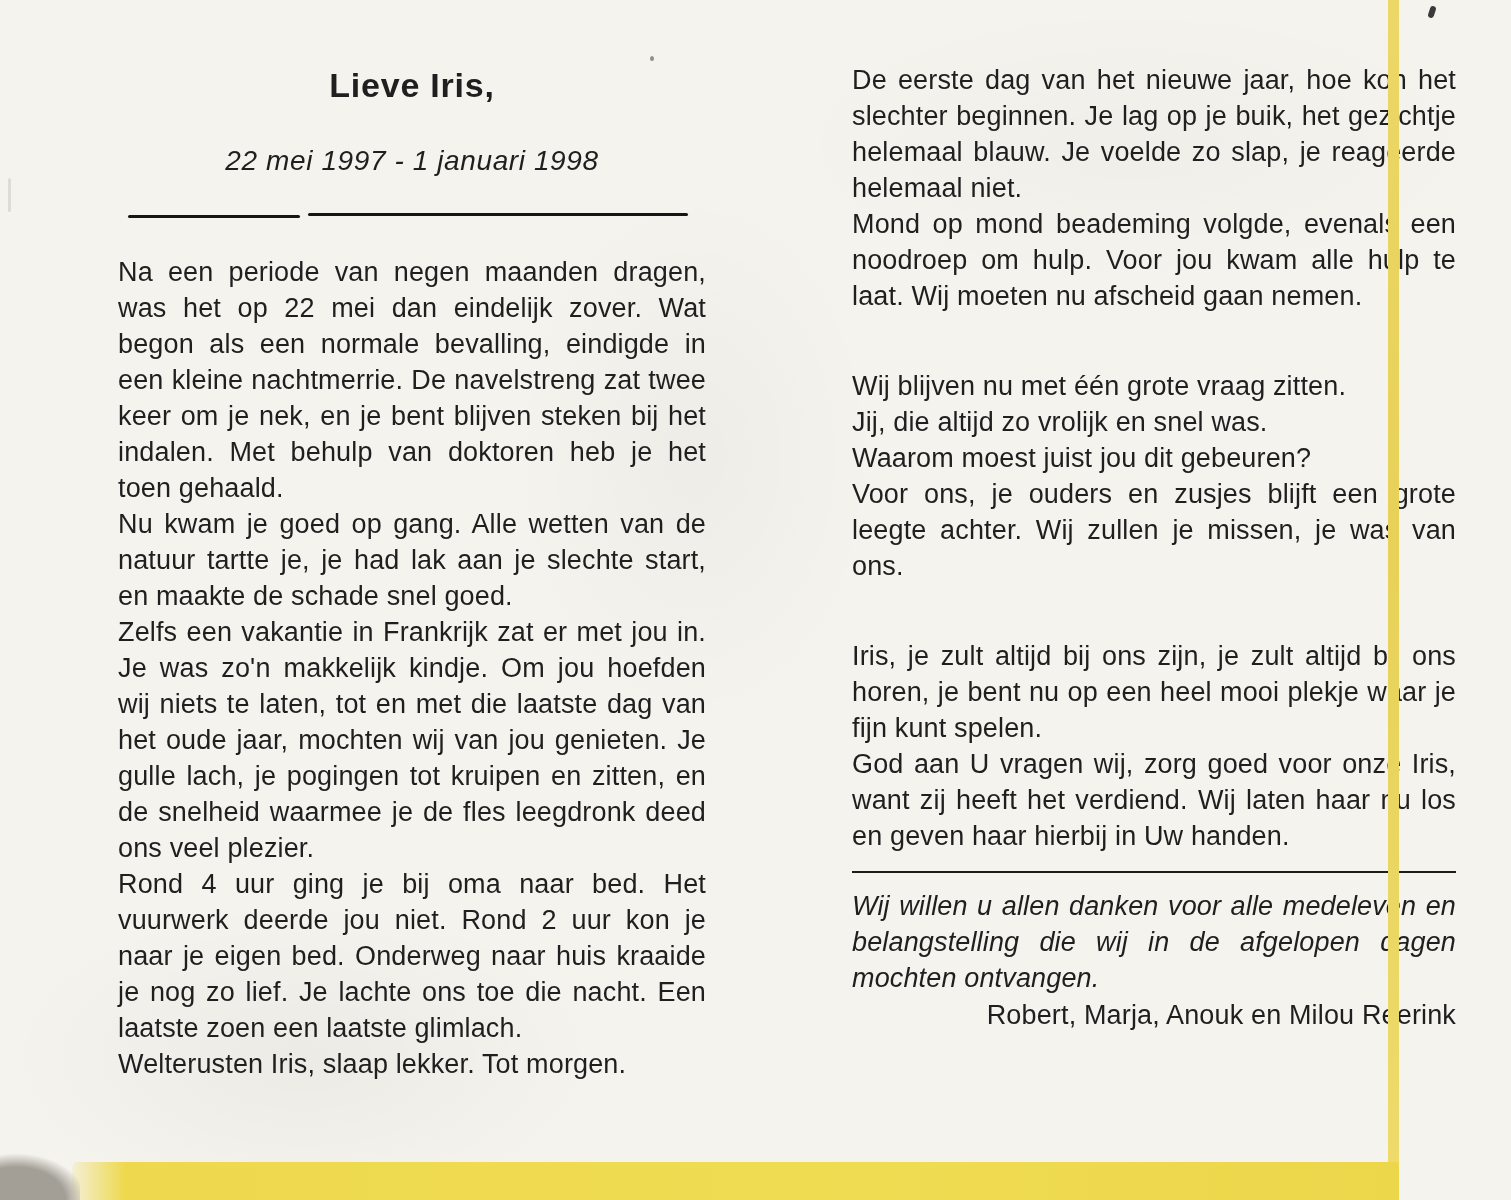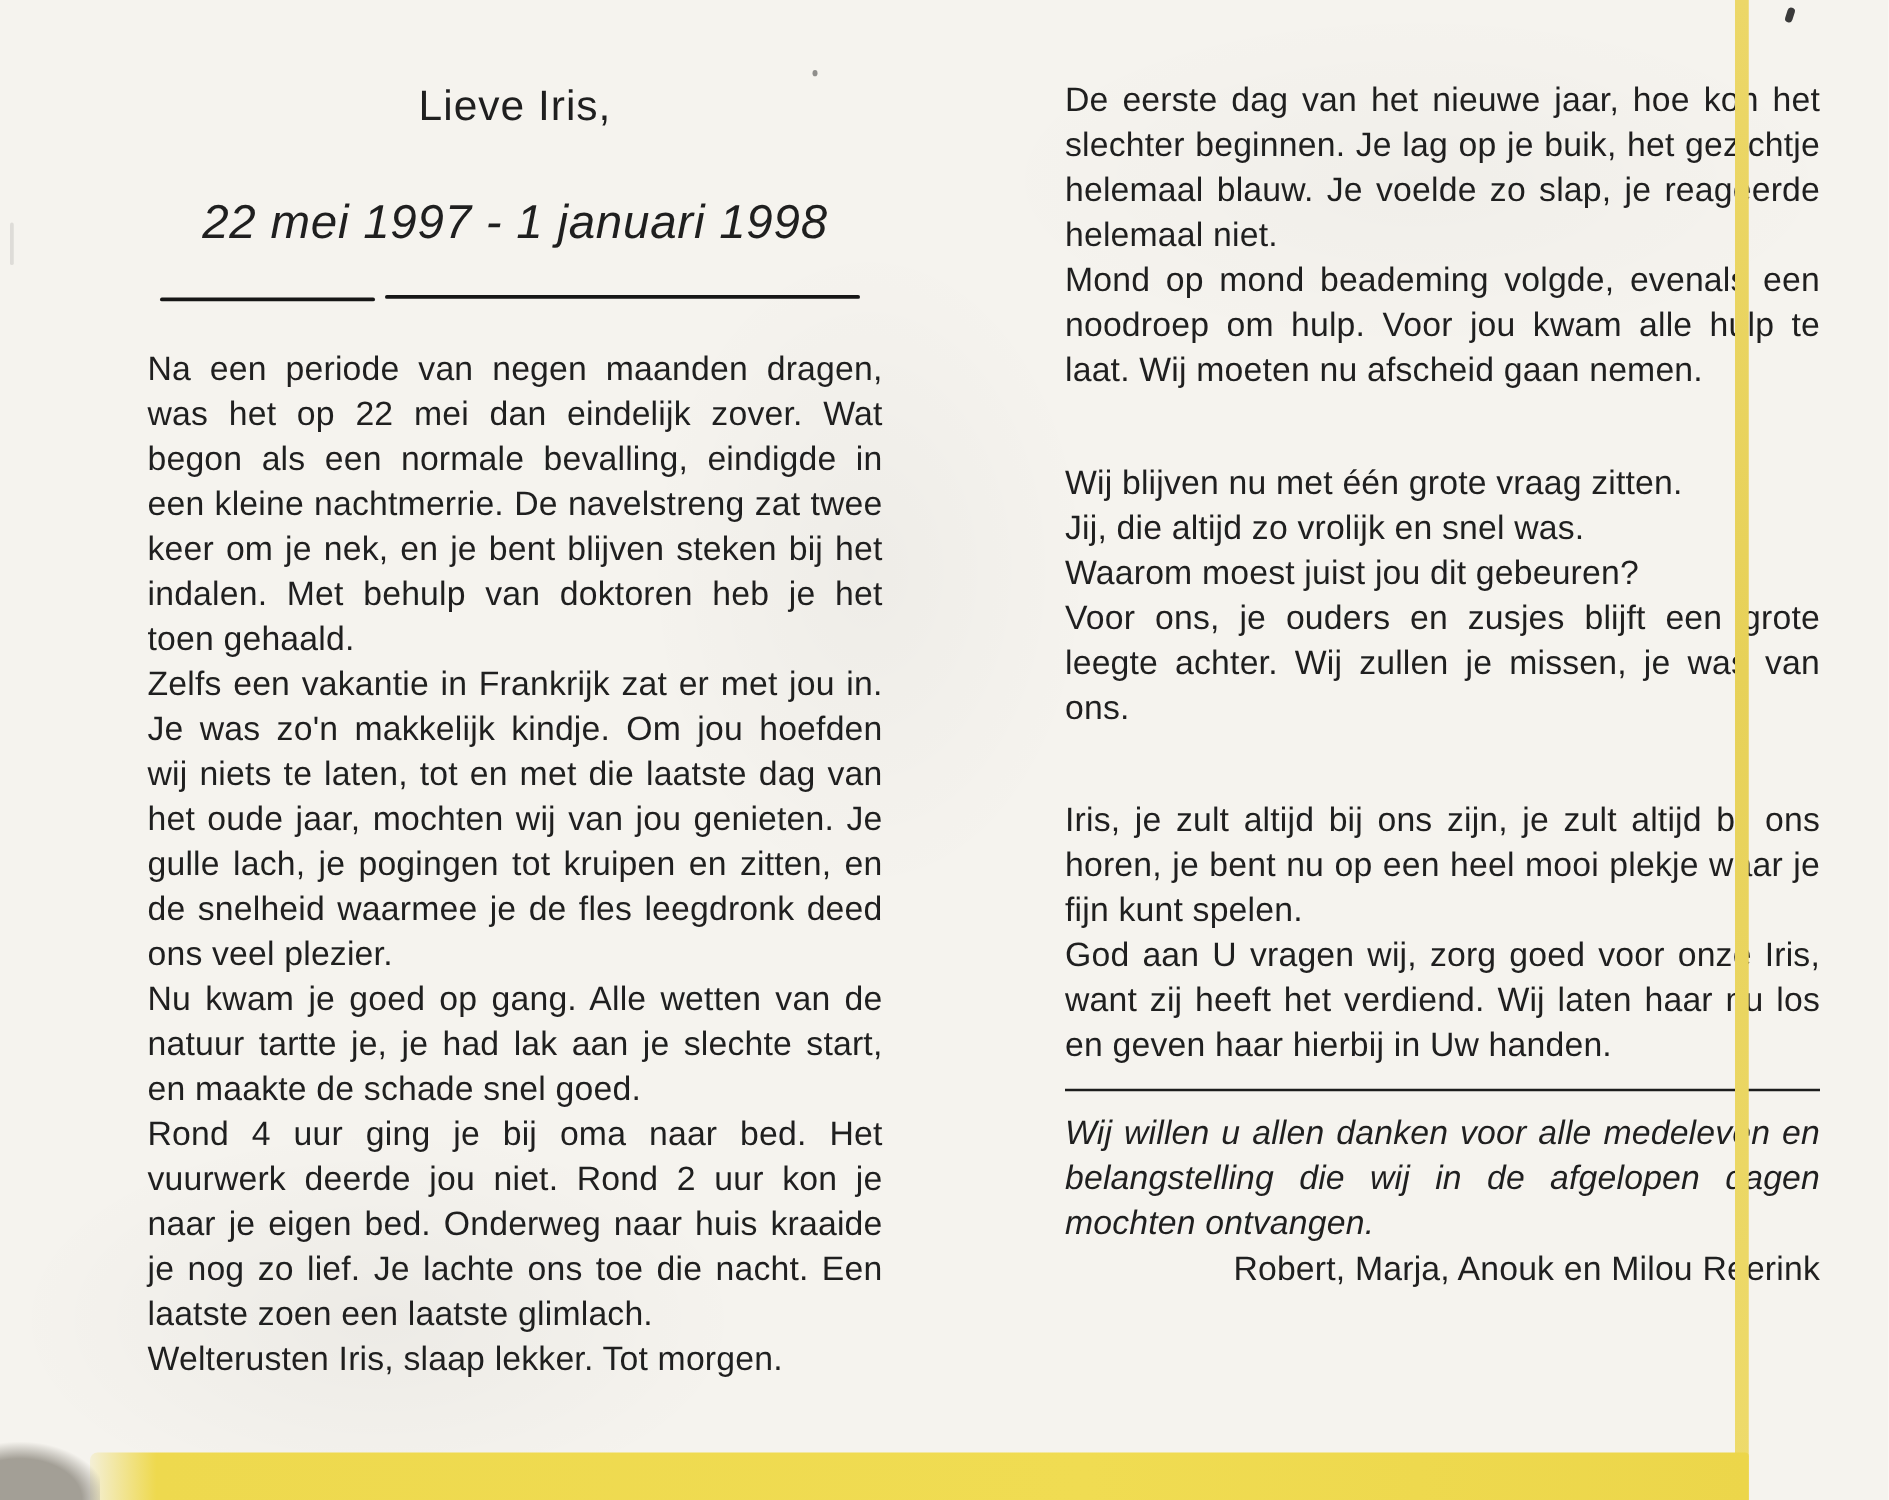--- a/index.html
+++ b/index.html
@@ -24,27 +24,27 @@
       radial-gradient(ellipse 500px 200px at 75% 12%, rgba(0,0,0,0.02), transparent 70%),
       #f5f3ee;
   }
   .col { position: absolute; top: 62px; }
   .col-left  { left: 118px; width: 588px; }
   .col-right { left: 852px; width: 604px; }
 
   .card-title {
     margin: 4px 0 0 0;
     font-size: 34px;
-    font-weight: normal;
+    font-weight: bold;
     text-align: center;
     letter-spacing: 0.8px;
   }
   .dates {
-    margin-top: 52px;
-    font-size: 38px;
+    margin-top: 40px;
+    font-size: 28px;
     font-style: italic;
     text-align: center;
     letter-spacing: 0.6px;
   }
   .divider { position: relative; height: 5px; margin-top: 36px; }
   .divider .seg {
     position: absolute;
     height: 3px;
     background: #161616;
     border-radius: 2px;
@@ -111,22 +111,22 @@
 
   <div class="col col-left">
     <h1 class="card-title">Lieve Iris,</h1>
     <div class="dates">22 mei 1997 - 1 januari 1998</div>
     <div class="divider">
       <span class="seg seg1"></span>
       <span class="seg seg2"></span>
     </div>
     <div class="body-text">
       <p>Na een periode van negen maanden dragen, was het op 22 mei dan eindelijk zover. Wat begon als een normale bevalling, eindigde in een kleine nachtmerrie. De navelstreng zat twee keer om je nek, en je bent blijven steken bij het indalen. Met behulp van doktoren heb je het toen gehaald.</p>
+      <p>Nu kwam je goed op gang. Alle wetten van de natuur tartte je, je had lak aan je slechte start, en maakte de schade snel goed.</p>
       <p>Zelfs een vakantie in Frankrijk zat er met jou in. Je was zo'n makkelijk kindje. Om jou hoefden wij niets te laten, tot en met die laatste dag van het oude jaar, mochten wij van jou genieten. Je gulle lach, je pogingen tot kruipen en zitten, en de snelheid waarmee je de fles leegdronk deed ons veel plezier.</p>
-      <p>Nu kwam je goed op gang. Alle wetten van de natuur tartte je, je had lak aan je slechte start, en maakte de schade snel goed.</p>
       <p>Rond 4 uur ging je bij oma naar bed. Het vuurwerk deerde jou niet. Rond 2 uur kon je naar je eigen bed. Onderweg naar huis kraaide je nog zo lief. Je lachte ons toe die nacht. Een laatste zoen een laatste glimlach.</p>
       <p>Welterusten Iris, slaap lekker. Tot morgen.</p>
     </div>
   </div>
 
   <div class="col col-right">
     <div class="group">
       <p>De eerste dag van het nieuwe jaar, hoe kon het slechter beginnen. Je lag op je buik, het gezichtje helemaal blauw. Je voelde zo slap, je reageerde helemaal niet.</p>
       <p>Mond op mond beademing volgde, evenals een noodroep om hulp. Voor jou kwam alle hulp te laat. Wij moeten nu afscheid gaan nemen.</p>
     </div>

